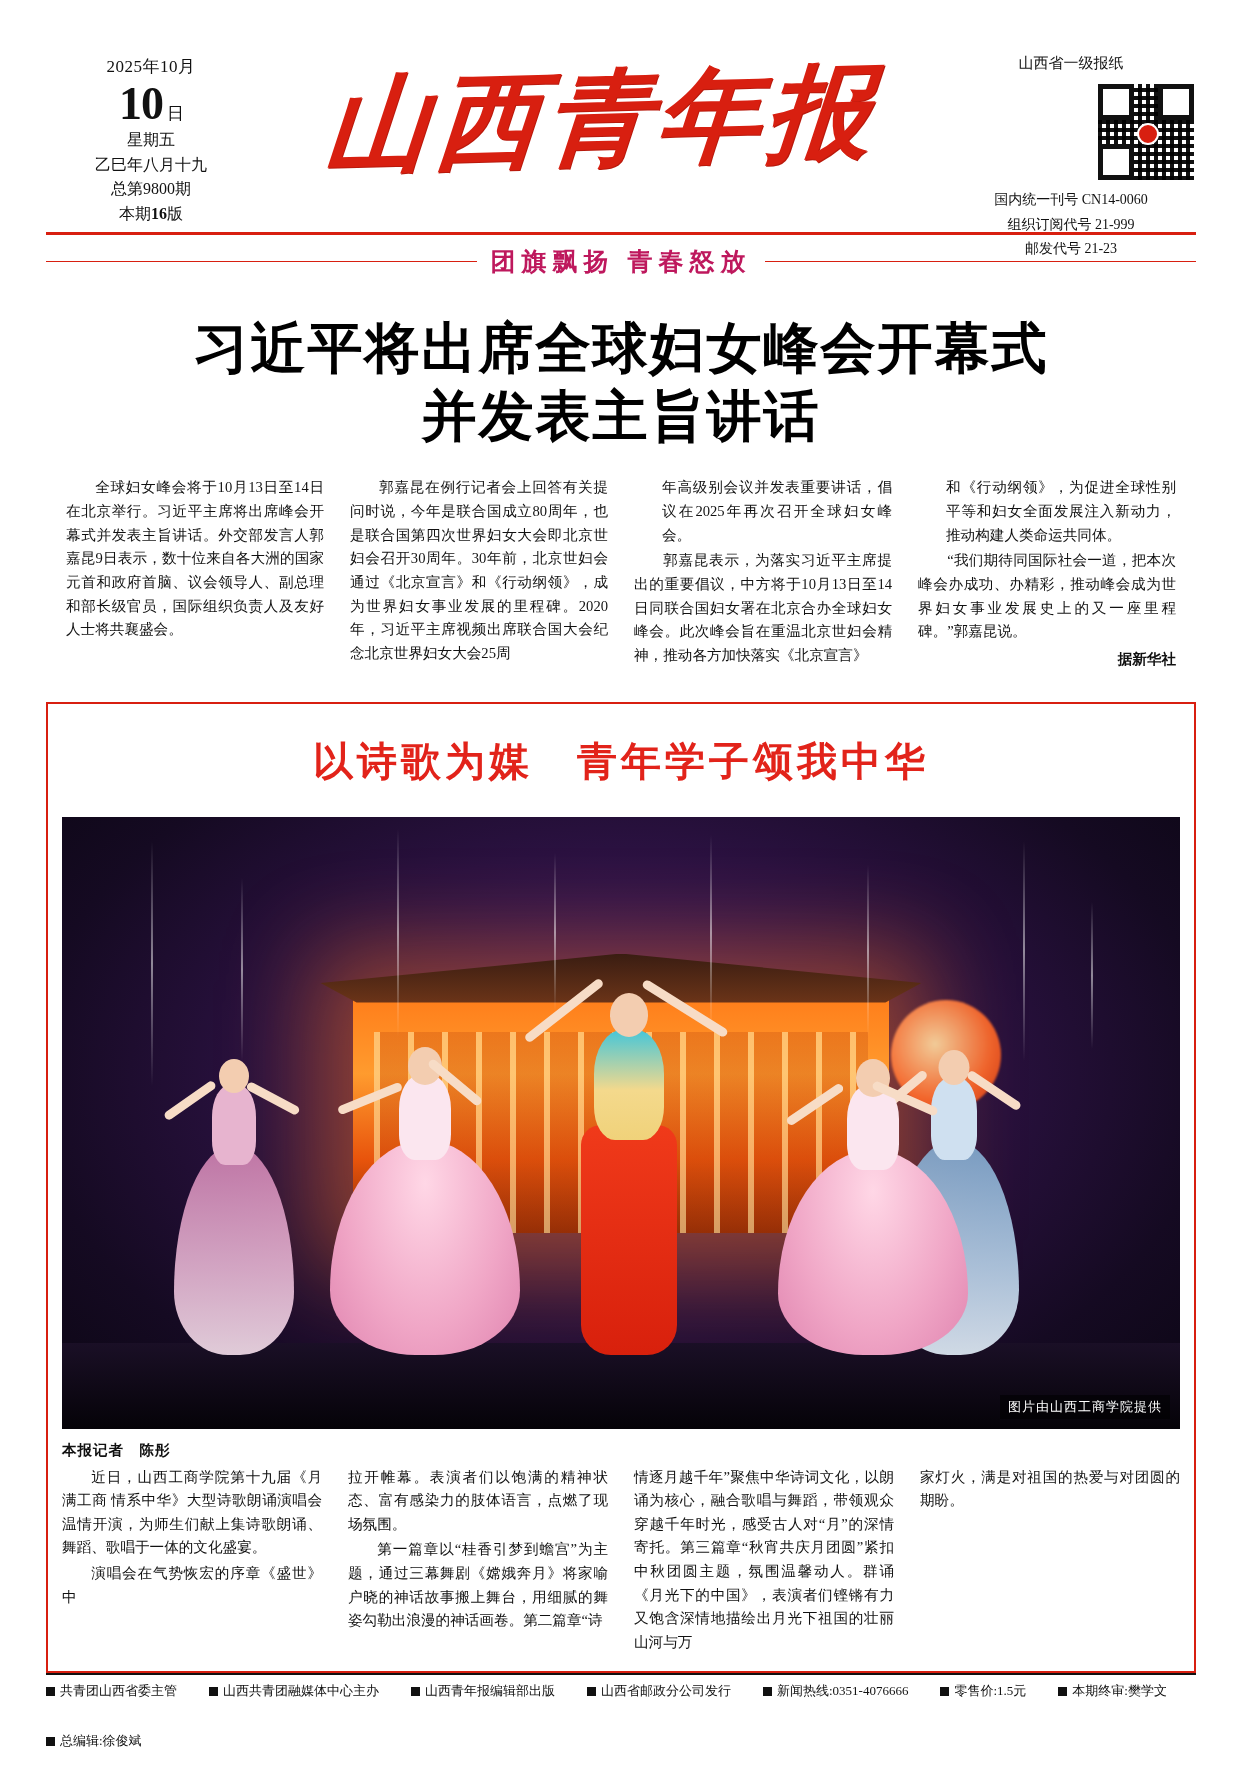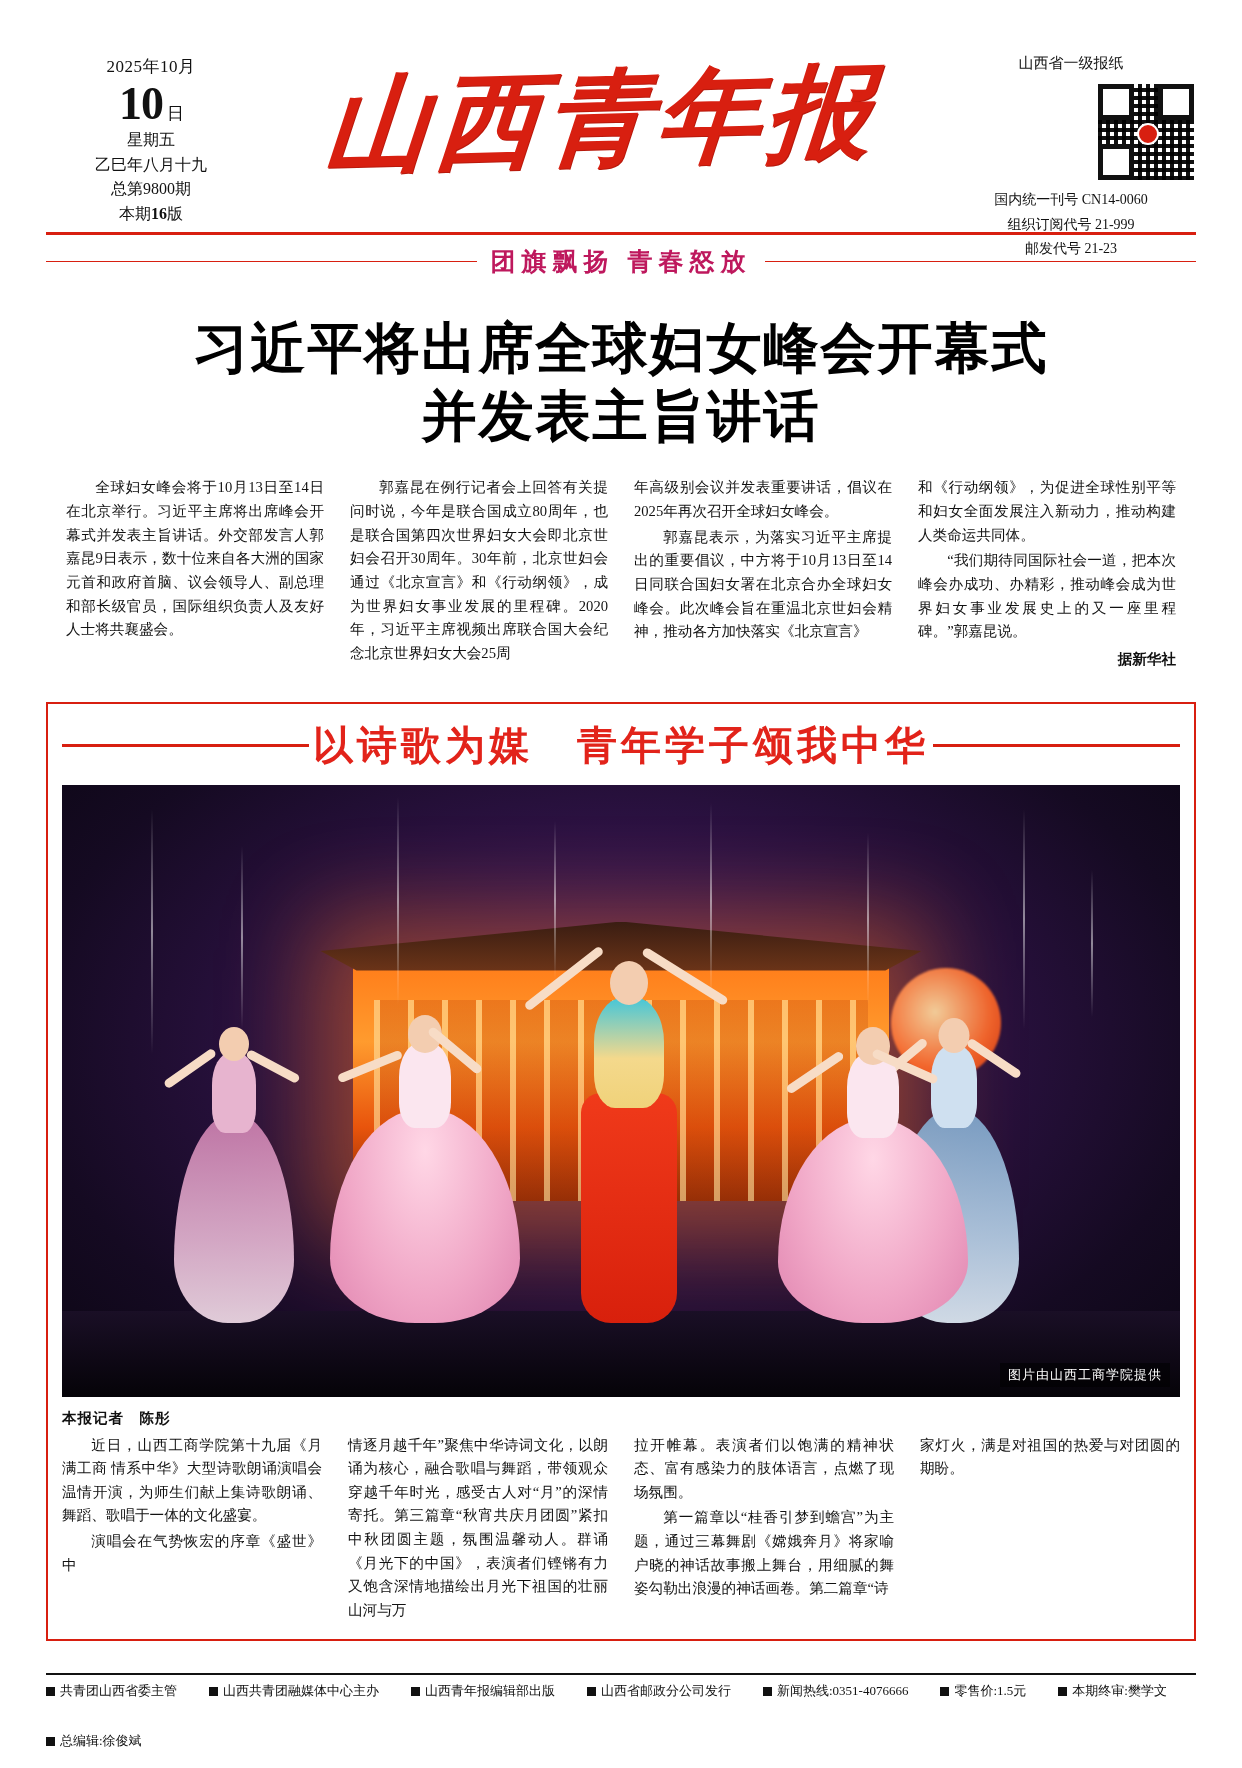--- a/index.html
+++ b/index.html
@@ -63,26 +63,26 @@
     line-height:1.24;
     letter-spacing:2px;
     color:#000;
   }
   .headline h1 .l2{display:block;}
 
   
   .lead{display:flex;gap:26px;margin-top:26px;padding:0 20px;}
   .lead .col{flex:1;font-size:14.6px;line-height:1.62;text-align:justify;color:#111;}
   .lead .col p{margin:0 0 2px;text-indent:2em;}
-  .lead .col p.noind{text-indent:0;}
+  .lead .col p.noind{text-indent:0;margin-left:28px;}
   .sign{text-align:right;font-weight:bold;margin-top:4px;}
 
   
   .feature{margin-top:30px;border:2px solid #d81f10;padding:12px 14px 14px;position:relative;}
-  .feature-title-row{display:flex;align-items:center;gap:4px;margin:2px 0 12px;}
+  .feature-title-row{display:flex;align-items:center;gap:16px;margin:2px 0 12px;flex-direction:column;}
   .ft-line{flex:1;height:3px;background:#d81f10;}
   .feature-title{
     color:#e2231a;font-size:40px;font-weight:bold;letter-spacing:4px;white-space:nowrap;
     font-family:"Liberation Sans","DejaVu Sans",sans-serif;
   }
   .photo{
     position:relative;width:100%;height:612px;overflow:hidden;
     background:#120a1e;
   }
   .stage-bg{position:absolute;inset:0;background:
@@ -250,25 +250,25 @@
     </div>
 
     <div class="byline">本报记者　陈彤</div>
 
     <div class="fbody">
       <div class="col">
         <p>近日，山西工商学院第十九届《月满工商 情系中华》大型诗歌朗诵演唱会温情开演，为师生们献上集诗歌朗诵、舞蹈、歌唱于一体的文化盛宴。</p>
         <p>演唱会在气势恢宏的序章《盛世》中</p>
       </div>
       <div class="col">
-        <p class="noind">情逐月越千年”聚焦中华诗词文化，以朗诵为核心，融合歌唱与舞蹈，带领观众穿越千年时光，感受古人对“月”的深情寄托。第三篇章“秋宵共庆月团圆”紧扣中秋团圆主题，氛围温馨动人。群诵《月光下的中国》，表演者们铿锵有力又饱含深情地描绘出月光下祖国的壮丽山河与万</p>
-      </div>
-      <div class="col">
         <p class="noind">拉开帷幕。表演者们以饱满的精神状态、富有感染力的肢体语言，点燃了现场氛围。</p>
         <p>第一篇章以“桂香引梦到蟾宫”为主题，通过三幕舞剧《嫦娥奔月》将家喻户晓的神话故事搬上舞台，用细腻的舞姿勾勒出浪漫的神话画卷。第二篇章“诗</p>
+      </div>
+      <div class="col">
+        <p class="noind">情逐月越千年”聚焦中华诗词文化，以朗诵为核心，融合歌唱与舞蹈，带领观众穿越千年时光，感受古人对“月”的深情寄托。第三篇章“秋宵共庆月团圆”紧扣中秋团圆主题，氛围温馨动人。群诵《月光下的中国》，表演者们铿锵有力又饱含深情地描绘出月光下祖国的壮丽山河与万</p>
       </div>
       <div class="col">
         <p class="noind">家灯火，满是对祖国的热爱与对团圆的期盼。</p>
       </div>
     </div>
   </div>
 
   <div class="footer">
     <div class="fline"></div>
     <div class="items">

